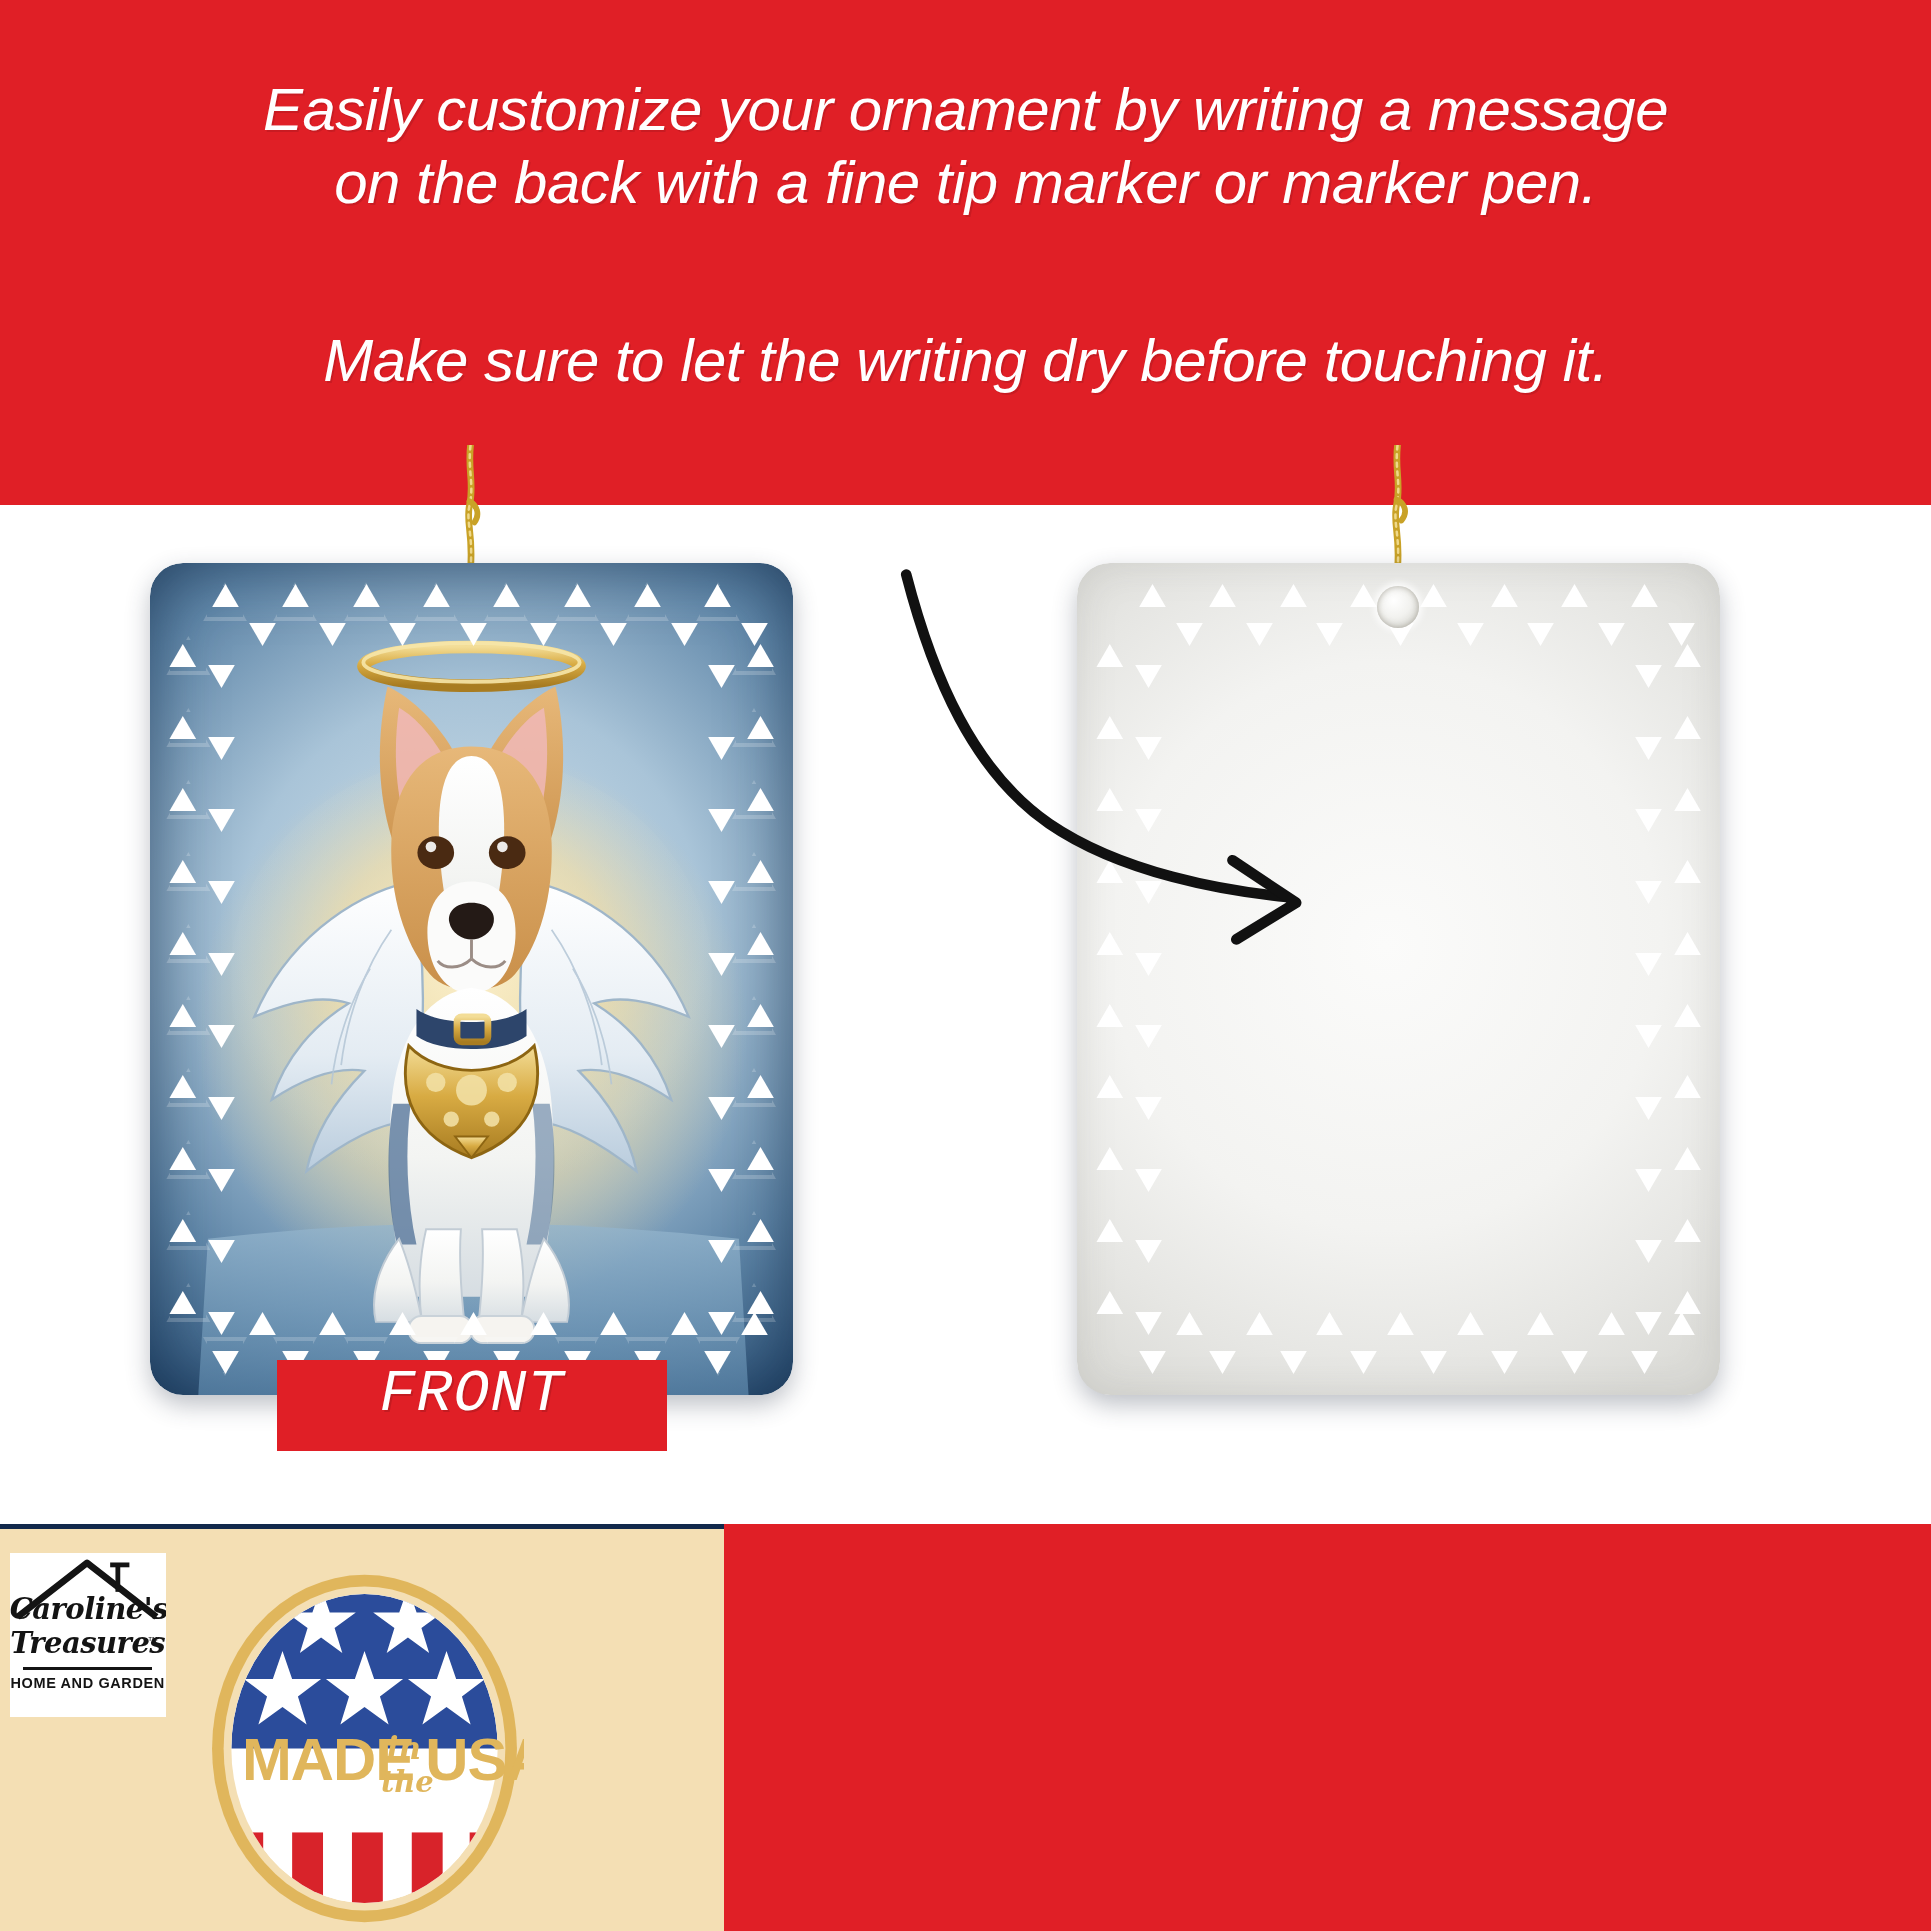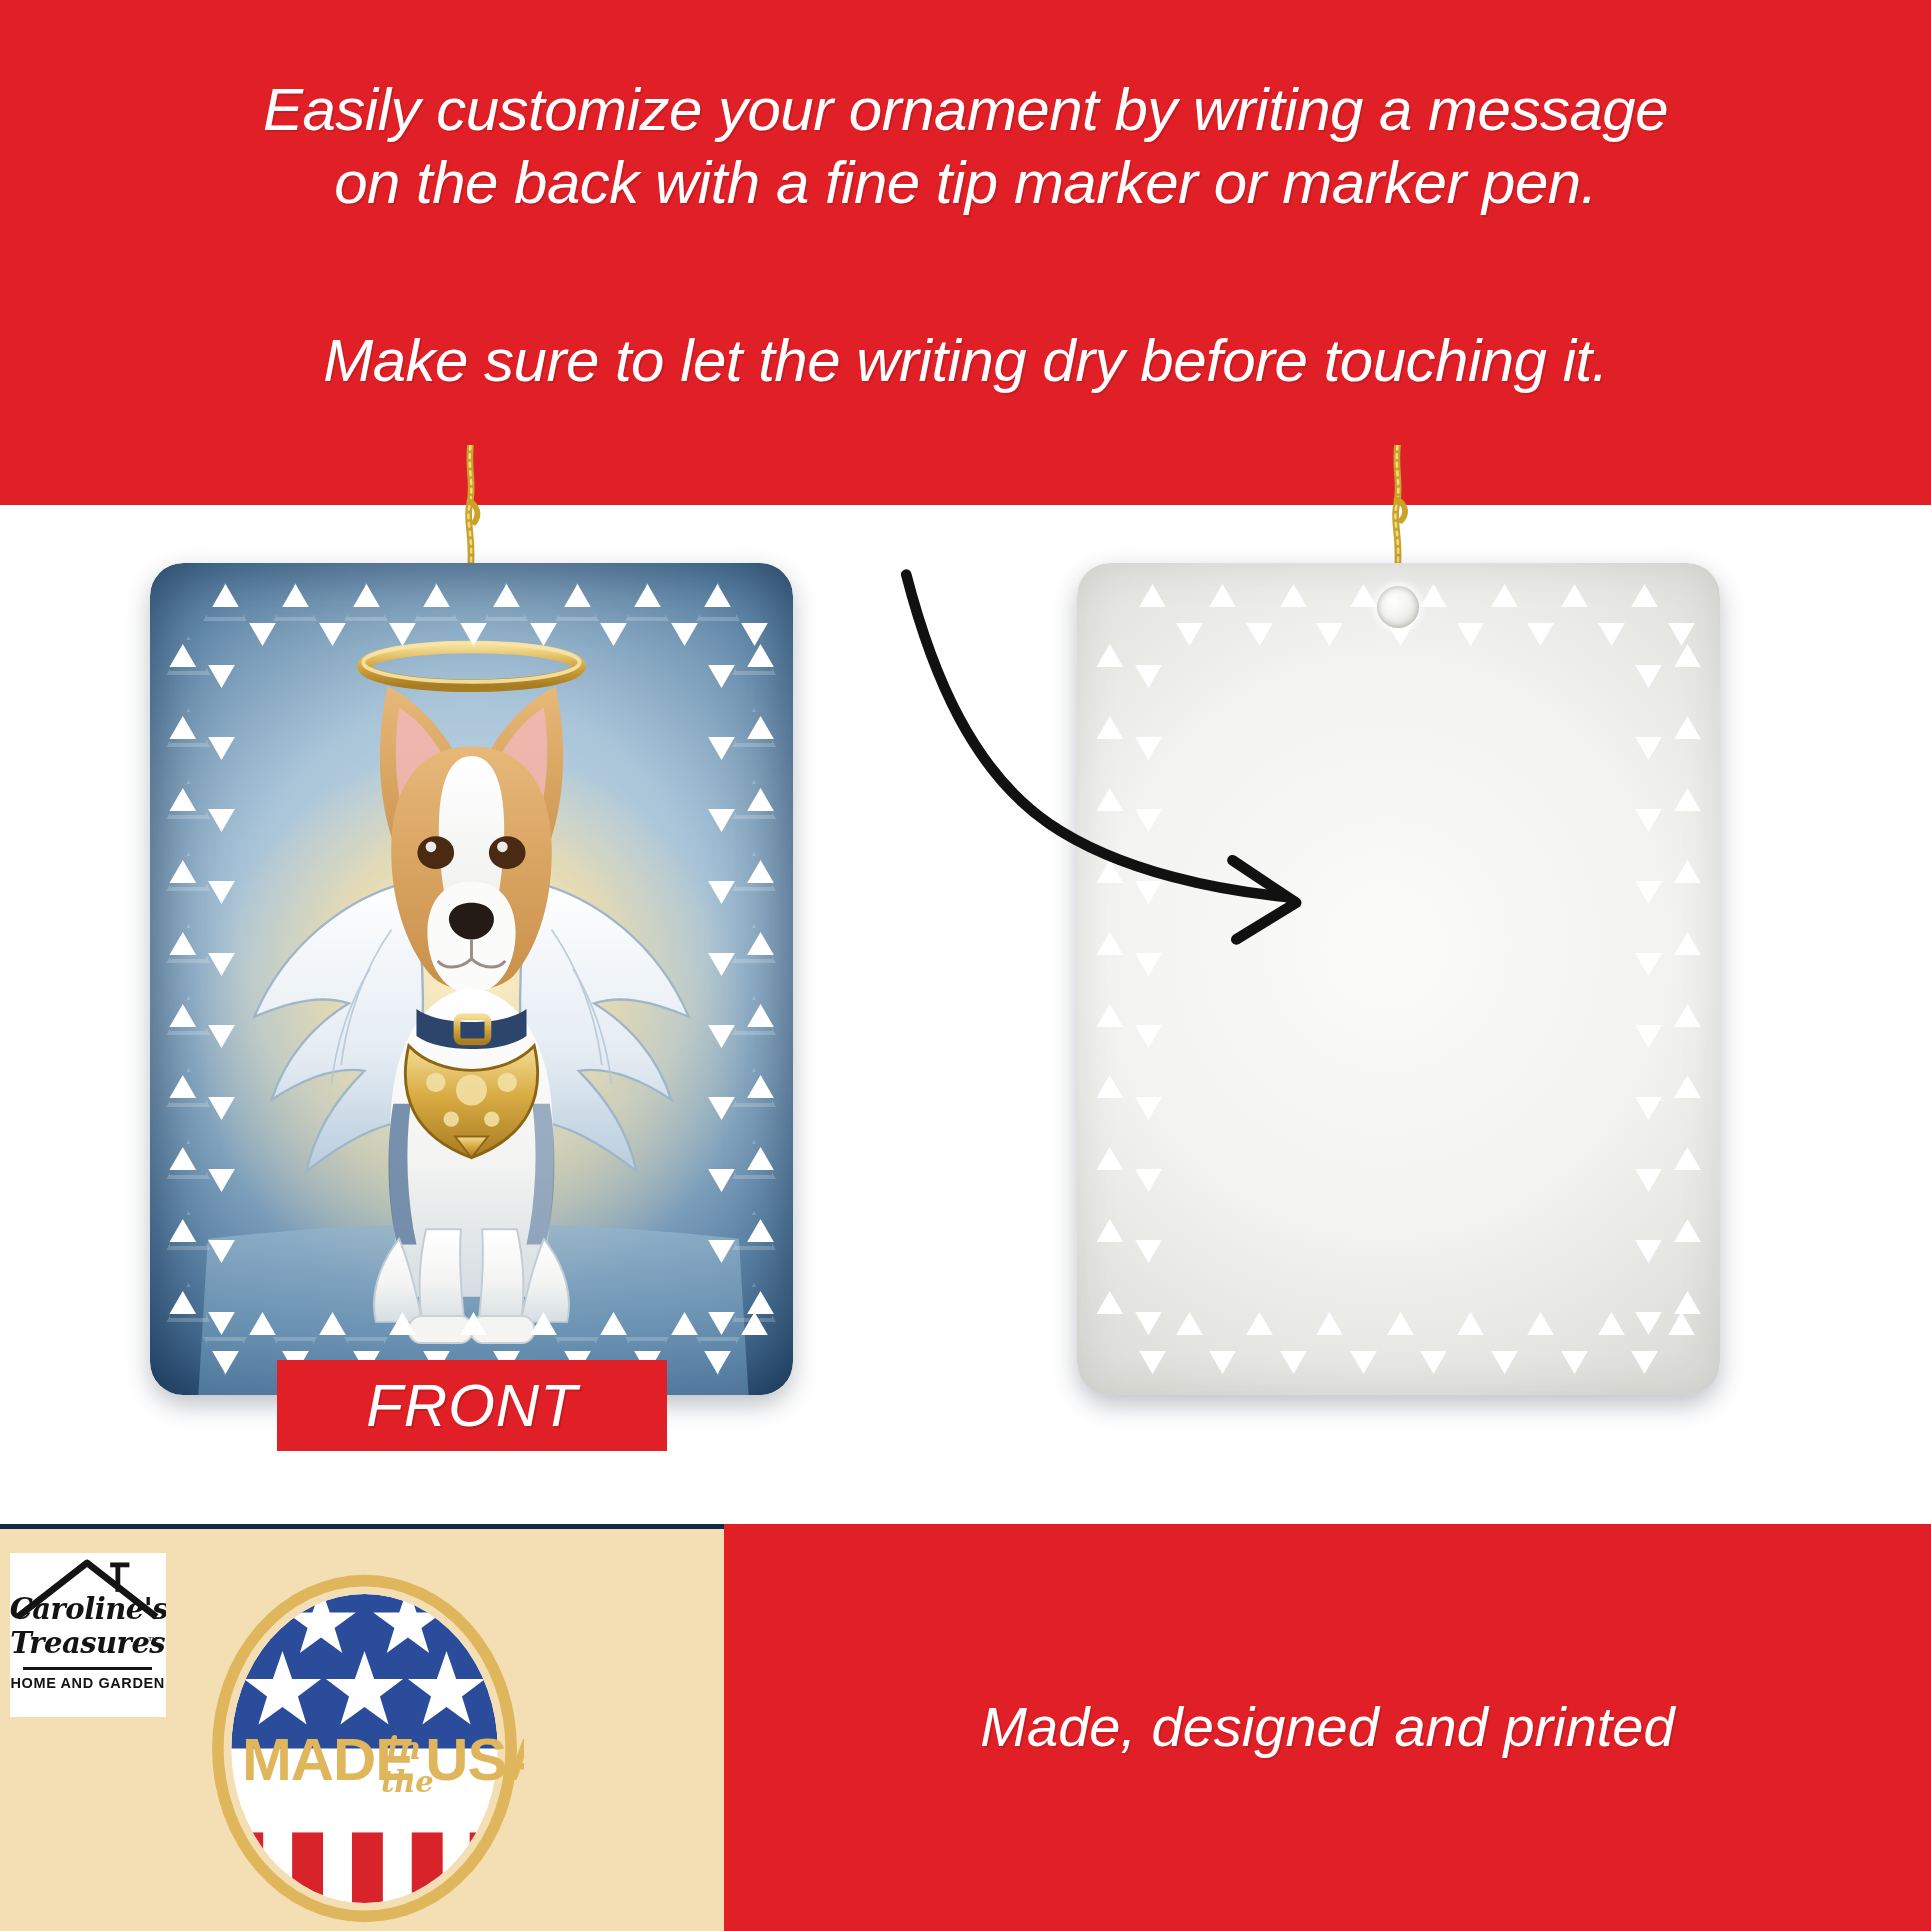--- a/index.html
+++ b/index.html
@@ -94,23 +94,24 @@
     background:radial-gradient(circle at 40% 35%, #ffffff 0%,#f2f2ef 45%, #cfcfc9 100%);
     box-shadow:inset 0 0 6.8px rgba(120,115,100,.55), 0 0 7.7px 2.9px rgba(255,255,255,.9);
   }
 
   
   #arrow-svg{ position:absolute; left:850px; top:29px; width:541px; height:444px; }
 
   
   .face-label{
     position:absolute; background:#e01f26;
-    display:flex; align-items:center; justify-content:center;
+    display:flex; justify-content:center;
     color:#ffffff; font-style:italic; font-size:60px; letter-spacing:1px;
     text-shadow:1.9px 1.9px 0 rgba(0,0,0,.12);
+    font-family:Liberation Mono, monospace;
   }
   #label-front{ left:277px; top:855px; width:390px; height:91px; }
   #label-back { left:1205px; top:855px; width:390px; height:91px; }
 
   
   #bottom-bar{
     position:absolute; left:0; top:1524px; width:1931px; height:407px;
     display:flex;
   }
   #bottom-left{
@@ -543,16 +544,15 @@
       </g>
 
       <text x="38" y="218" font-family="'Liberation Sans',sans-serif" font-weight="700" font-size="62" fill="#e0b65c" letter-spacing="-1">MADE</text>
       <text x="188" y="196" font-family="'DejaVu Serif',serif" font-style="italic" font-weight="700" font-size="32" fill="#e0b65c">in</text>
       <text x="182" y="230" font-family="'DejaVu Serif',serif" font-style="italic" font-weight="700" font-size="30" fill="#e0b65c">the</text>
       <text x="228" y="218" font-family="'Liberation Sans',sans-serif" font-weight="700" font-size="62" fill="#e0b65c" letter-spacing="-1">USA</text>
     </svg>
   </div>
 
   <div id="bottom-right">
-    <div class="usa-line">Made, designed and printed</div>
   </div>
 </div>
 
 
 </body></html>

